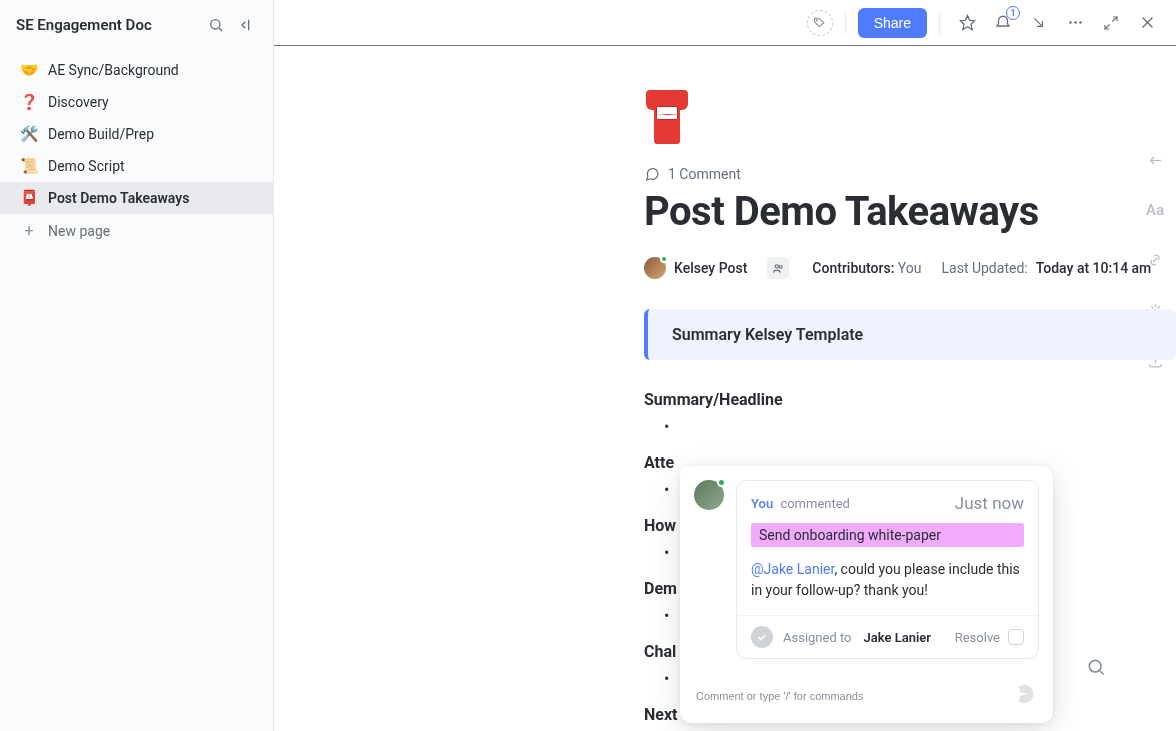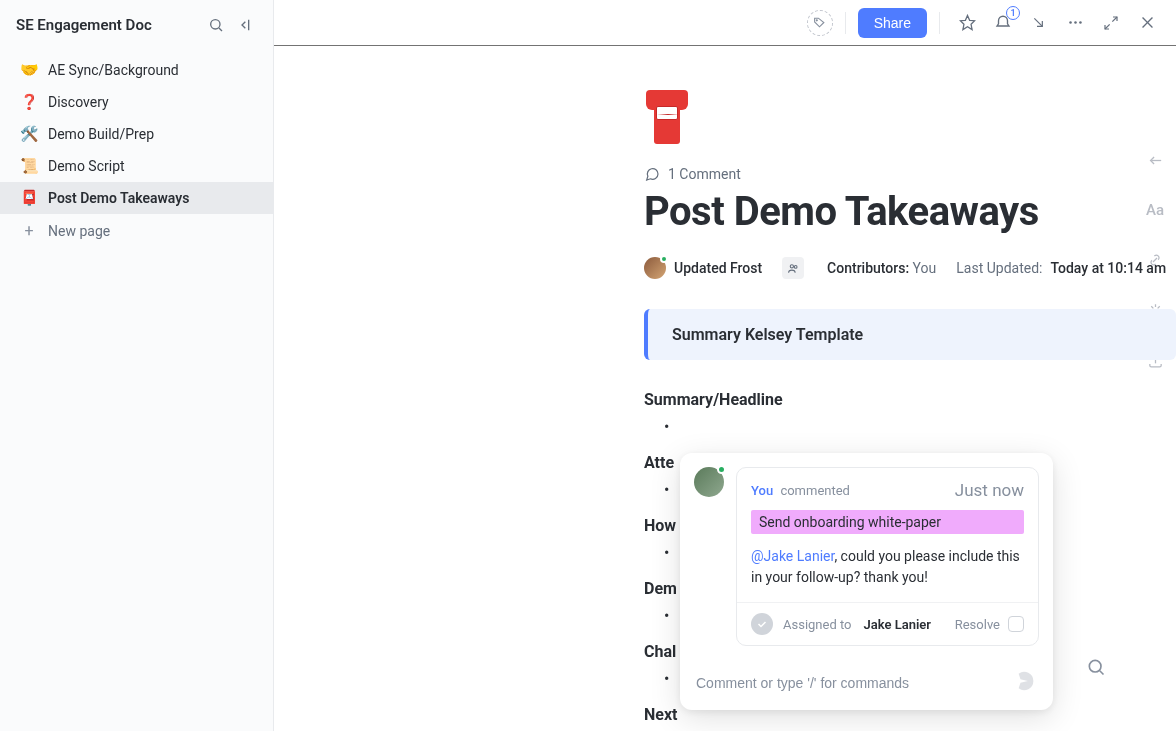--- a/index.html
+++ b/index.html
@@ -311,21 +311,21 @@
       position: absolute;
       left: 0;
       color: #2a2e34;
       font-size: 16px;
     }
 
     
     .comment-popover {
       position: absolute;
       left: 406px;
-      top: 407px;
+      top: 420px;
       width: 373px;
       background: #fff;
       border-radius: 12px;
       box-shadow: 0 8px 32px rgba(0,0,0,0.12), 0 2px 8px rgba(0,0,0,0.08);
       z-index: 100;
     }
     .comment-thread {
       display: flex;
       gap: 12px;
       padding: 14px;
@@ -416,21 +416,21 @@
     .comment-input-row {
       display: flex;
       align-items: center;
       padding: 10px 16px 14px 16px;
       gap: 10px;
     }
     .comment-input {
       flex: 1;
       border: none;
       outline: none;
-      font-size: 14px;
+      font-size: 11px;
       color: #a16207;
       background: transparent;
     }
     .comment-input::placeholder { color: #87909e; }
     .send-icon { color: #c0c4cc; cursor: pointer; }
 
     .search-float {
       position: absolute;
       right: 64px;
       bottom: 48px;
@@ -588,21 +588,21 @@
             </svg>
           <span>1 Comment</span>
         </div>
         <h1 class="doc-title">Post Demo Takeaways</h1>
 
         <div class="meta-row">
           <div class="meta-item">
             <div class="avatar">
                 <span class="presence"></span>
               </div>
-            <span class="author-name">Updated Frost</span>
+            <span class="author-name">Kelsey Post</span>
           </div>
           <div class="meta-item">
             <div class="contrib-icon">
               <svg width="13" height="13" viewBox="0 0 24 24" fill="none" stroke="currentColor" stroke-width="2">
                   <circle cx="9" cy="8" r="3"></circle>
                   <circle cx="16" cy="9" r="2.5"></circle>
                   <path d="M3 20c0-3 3-5 6-5s6 2 6 5"></path>
                 </svg>
             </div>
             <span class="contrib-label"><span class="bold">Contributors:</span> <span>You</span></span>

